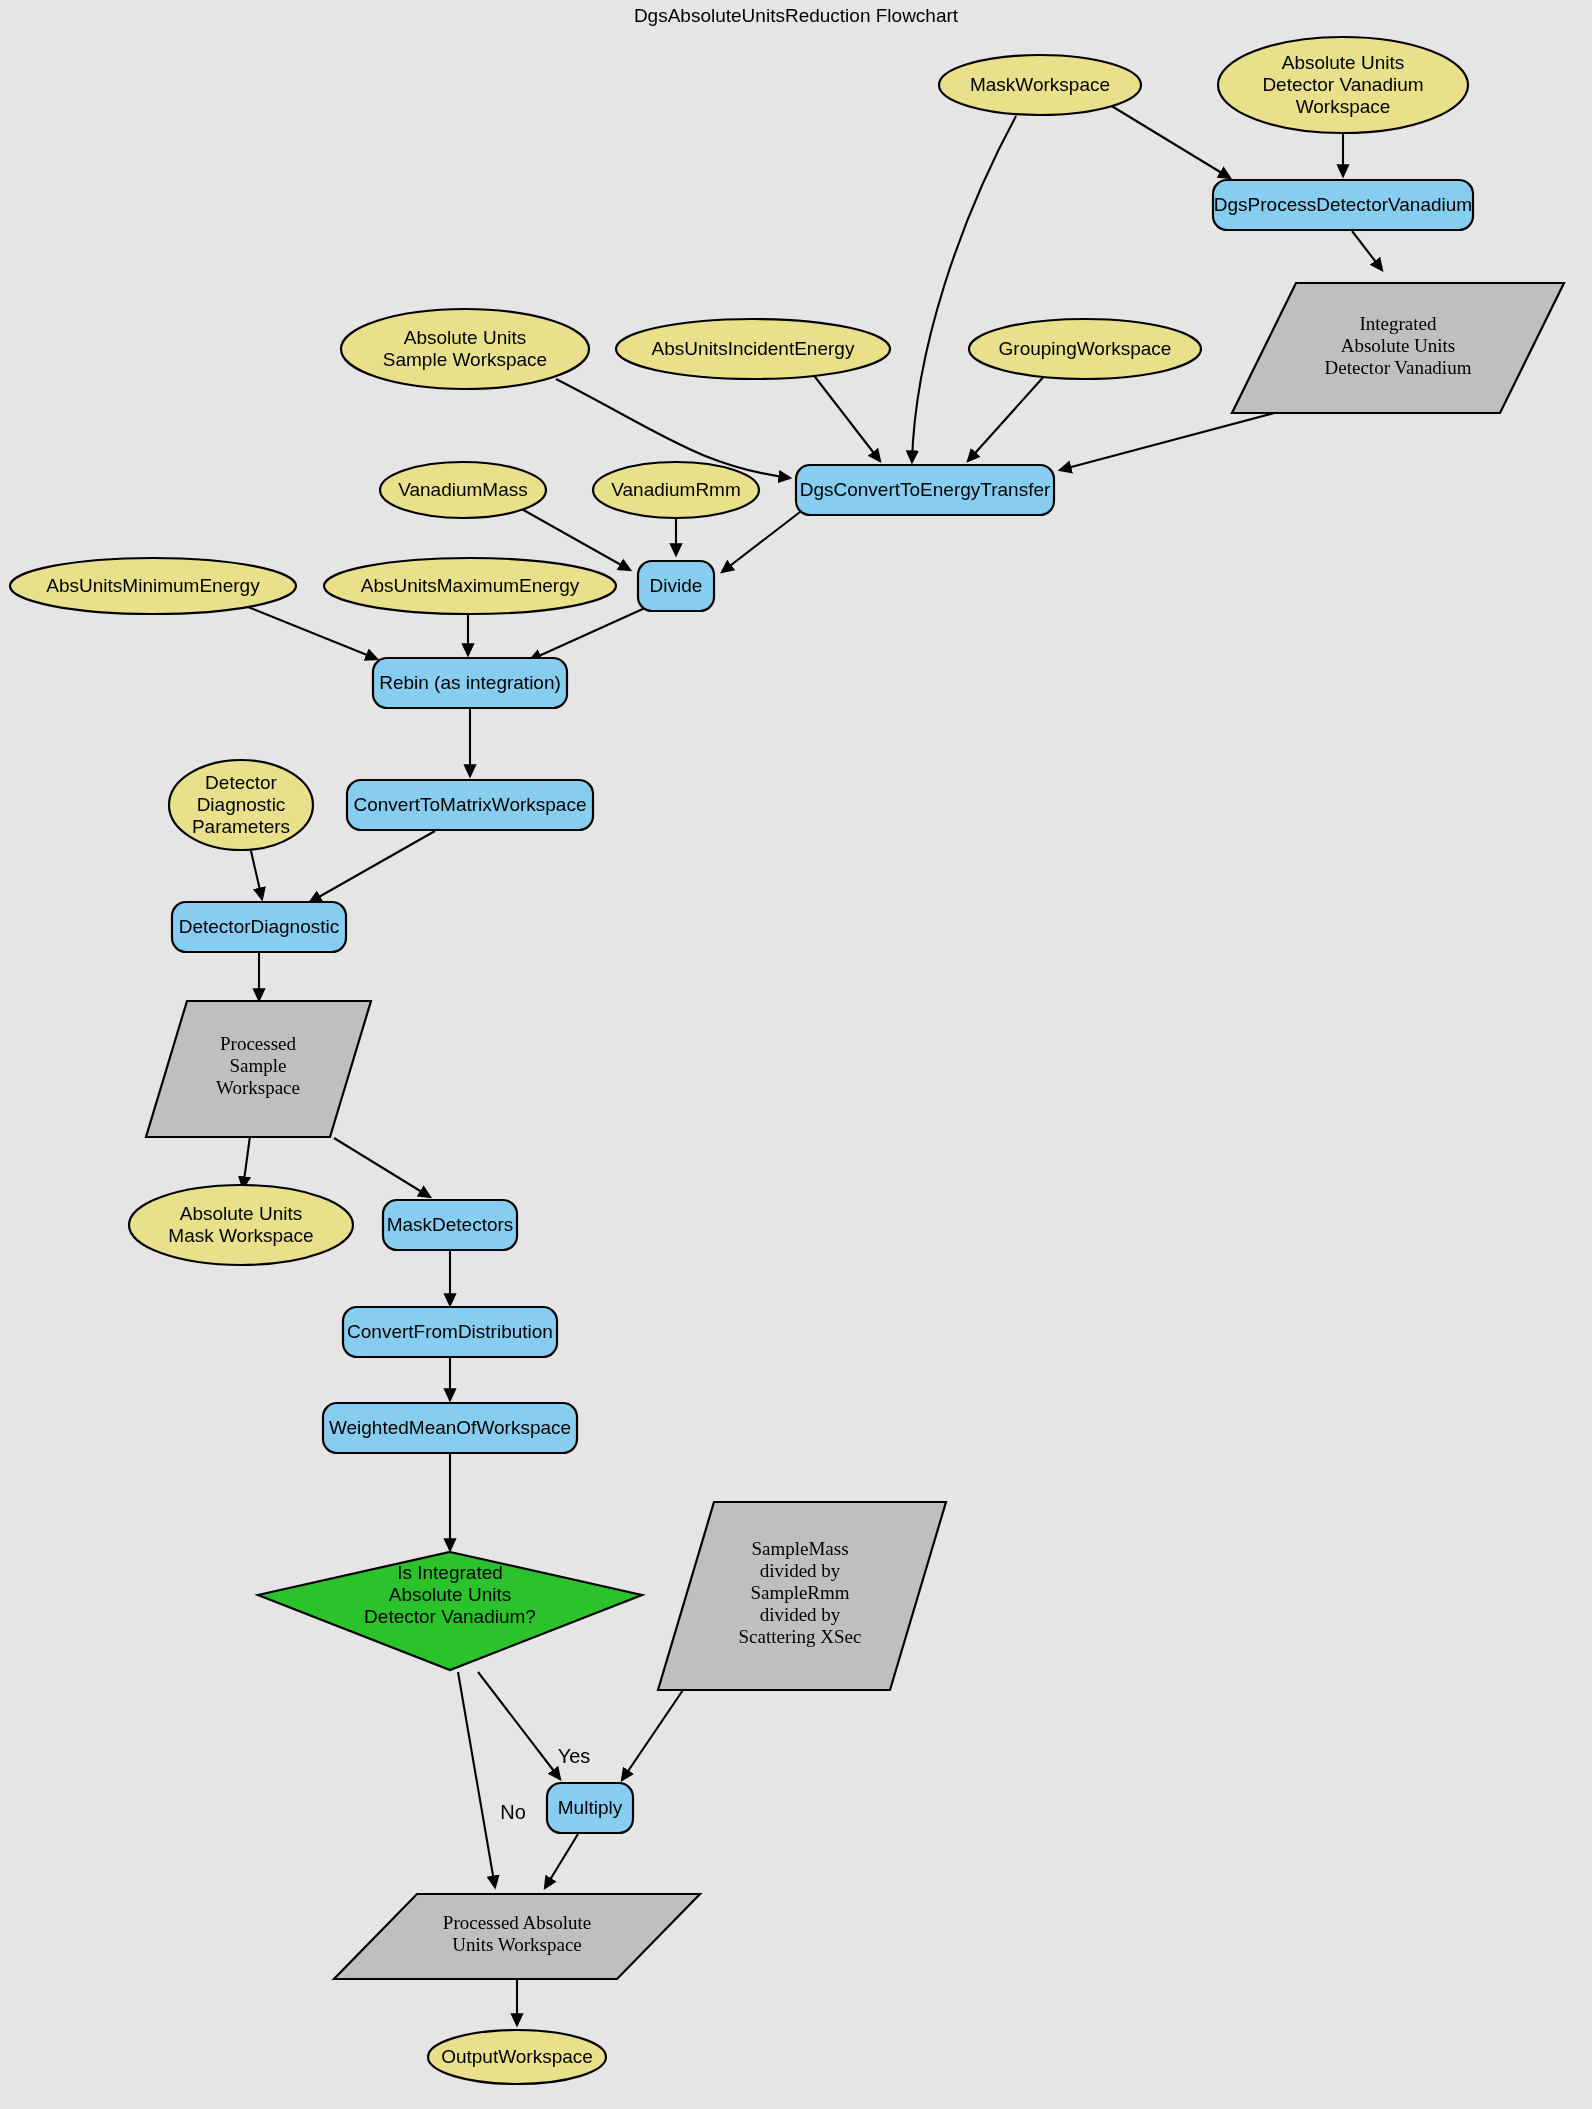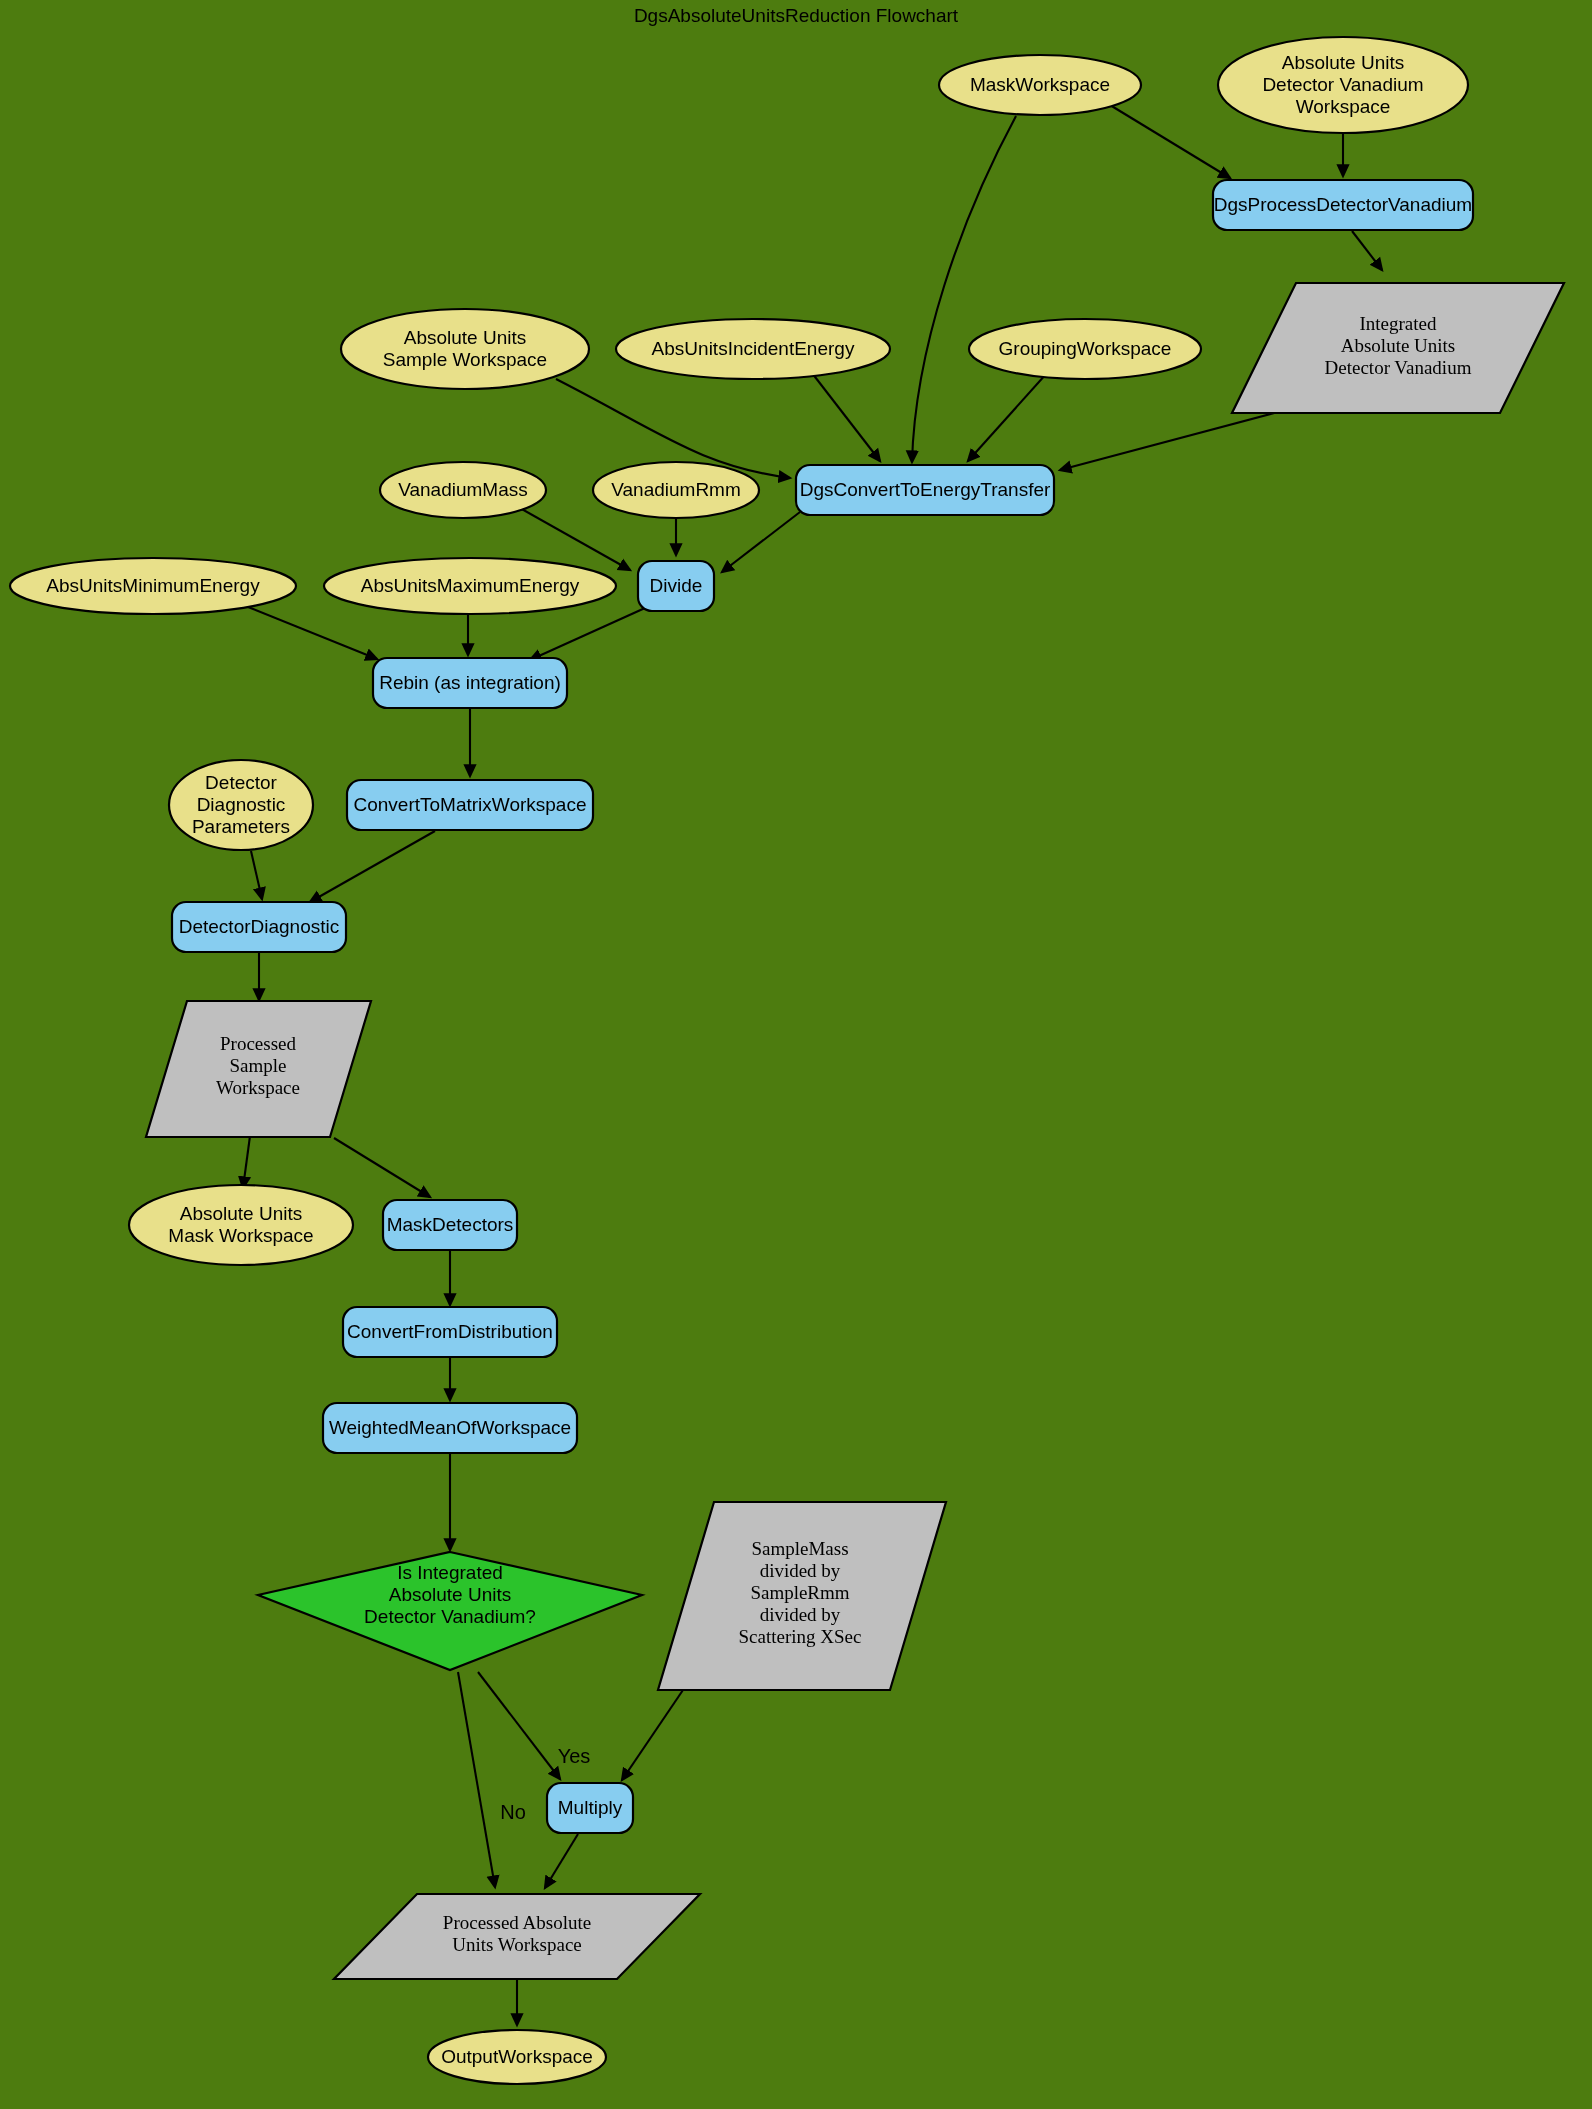--- a/index.html
+++ b/index.html
@@ -4,21 +4,21 @@
 <style>
   html, body {
     margin: 0;
     padding: 0;
     background: #ffffff;
   }
   #page {
     position: relative;
     width: 1592px;
     height: 2109px;
-    background: #4d7c0f;
+    background: #e5e5e5;
     font-family: "Liberation Sans", sans-serif;
     overflow: hidden;
   }
   svg#flow {
     position: absolute;
     left: 0; top: 0;
     width: 1592px;
     height: 2109px;
     display: block;
   }

